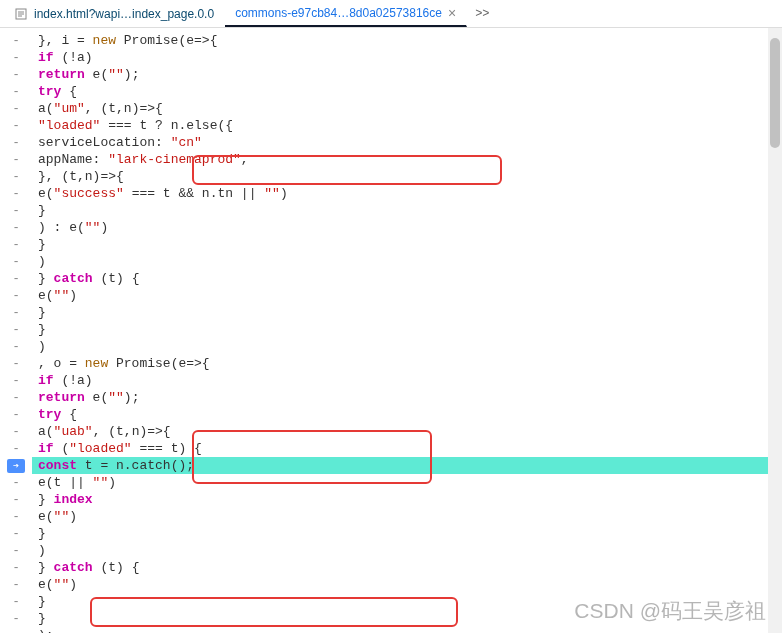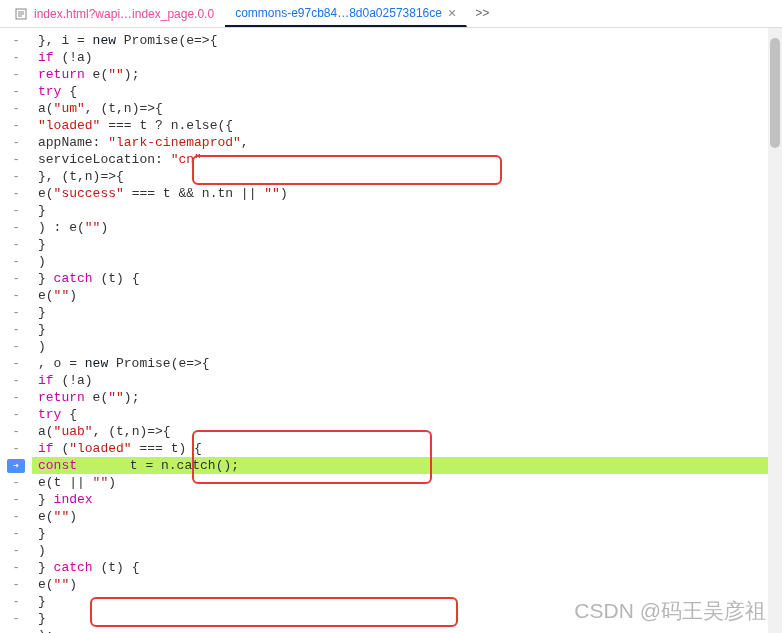--- a/index.html
+++ b/index.html
@@ -1,34 +1,34 @@
 <!DOCTYPE html>
 <html><head>
 <meta charset="utf-8">
 <style>
   * { margin: 0; padding: 0; box-sizing: border-box; }
   body { font-family: Consolas, 'Courier New', monospace; font-size: 13px; background: #fff; color: #333; overflow: hidden; width: 782px; height: 633px; position: relative; }
   .tabs { display: flex; align-items: center; height: 28px; border-bottom: 1px solid #ddd; background: #fff; padding-left: 4px; }
-  .tab { padding: 4px 10px; font-size: 12px; color: #ec4899; border-right: 1px solid transparent; display: flex; align-items: center; gap: 6px; font-family: -apple-system, 'Segoe UI', sans-serif; }
+  .tab { padding: 4px 10px; font-size: 12px; color: #0c4a6e; border-right: 1px solid transparent; display: flex; align-items: center; gap: 6px; font-family: -apple-system, 'Segoe UI', sans-serif; }
   .tab.active { color: #1a73e8; border-bottom: 2px solid #0f172a; }
   .tab .close { font-size: 14px; color: #888; }
   .tab-icon { width: 14px; height: 14px; display: inline-flex; align-items: center; justify-content: center; }
   .more-icon { padding: 0 8px; color: #666; font-size: 12px; }
   .editor { position: relative; display: flex; height: calc(100% - 28px); }
   .gutter { width: 32px; background: #fff; border-right: none; padding-top: 4px; }
   .gutter-line { height: 17px; display: flex; align-items: center; justify-content: center; }
   .dash { color: #888; font-size: 12px; }
   .arrow-marker { background: #4d90fe; color: #fff; width: 18px; height: 14px; display: flex; align-items: center; justify-content: center; border-radius: 2px; font-size: 10px; }
   .code { flex: 1; padding-top: 4px; position: relative; }
   .line { height: 17px; white-space: pre; padding-left: 6px; display: flex; align-items: center; }
-  .line.hl { background: #bef264; gap: 45px; }
-  .k { color: #c800a4; }
+  .line.hl { background: #5eead4; }
+  .k { color: #c800a4; font-weight: bold; }
   .s { color: #c41a16; }
   .p { color: #333; }
-  .new { color: #0f172a; }
+  .new { color: #a16207; }
   .box { position: absolute; border: 2px solid #e53935; border-radius: 6px; pointer-events: none; }
   .watermark { position: absolute; bottom: 8px; right: 16px; color: rgba(120,120,120,0.55); font-size: 21px; font-family: -apple-system, 'Segoe UI', sans-serif; }
   .scrollbar { position: absolute; right: 0; top: 28px; bottom: 0; width: 14px; background: #f1f1f1; }
   .scrollthumb { position: absolute; left: 2px; right: 2px; top: 10px; height: 110px; background: #c1c1c1; border-radius: 5px; }
 </style>
 </head>
 <body>
 
 <div class="tabs" id="tab-bar">
     <div class="tab">
@@ -158,22 +158,22 @@
         <span class="dash">-</span>
       </div>
     </div>
   <div class="code" id="code">
       <div class="line">                    <span class="p">}, i = </span><span class="new">new</span><span class="p"> Promise(e=&gt;{</span></div>
       <div class="line">                        <span class="k">if</span><span class="p"> (!a)</span></div>
       <div class="line">                            <span class="k">return</span><span class="p"> e(</span><span class="s">""</span><span class="p">);</span></div>
       <div class="line">                        <span class="k">try</span><span class="p"> {</span></div>
       <div class="line">                            <span class="p">a(</span><span class="s">"um"</span><span class="p">, (t,n)=&gt;{</span></div>
       <div class="line">                                <span class="s">"loaded"</span><span class="p"> === t ? n.else({</span></div>
+      <div class="line">                                    <span class="p">serviceLocation: </span><span class="s">"cn"</span></div>
       <div class="line">                                    <span class="p">appName: </span><span class="s">"lark-cinemaprod"</span><span class="p">,</span></div>
-      <div class="line">                                    <span class="p">serviceLocation: </span><span class="s">"cn"</span></div>
       <div class="line">                                <span class="p">}, (t,n)=&gt;{</span></div>
       <div class="line">                                    <span class="p">e(</span><span class="s">"success"</span><span class="p"> === t &amp;&amp; n.tn || </span><span class="s">""</span><span class="p">)</span></div>
       <div class="line">                                <span class="p">}</span></div>
       <div class="line">                                <span class="p">) : e(</span><span class="s">""</span><span class="p">)</span></div>
       <div class="line">                            <span class="p">}</span></div>
       <div class="line">                            <span class="p">)</span></div>
       <div class="line">                        <span class="p">} </span><span class="k">catch</span><span class="p"> (t) {</span></div>
       <div class="line">                            <span class="p">e(</span><span class="s">""</span><span class="p">)</span></div>
       <div class="line">                        <span class="p">}</span></div>
       <div class="line">                    <span class="p">}</span></div>

